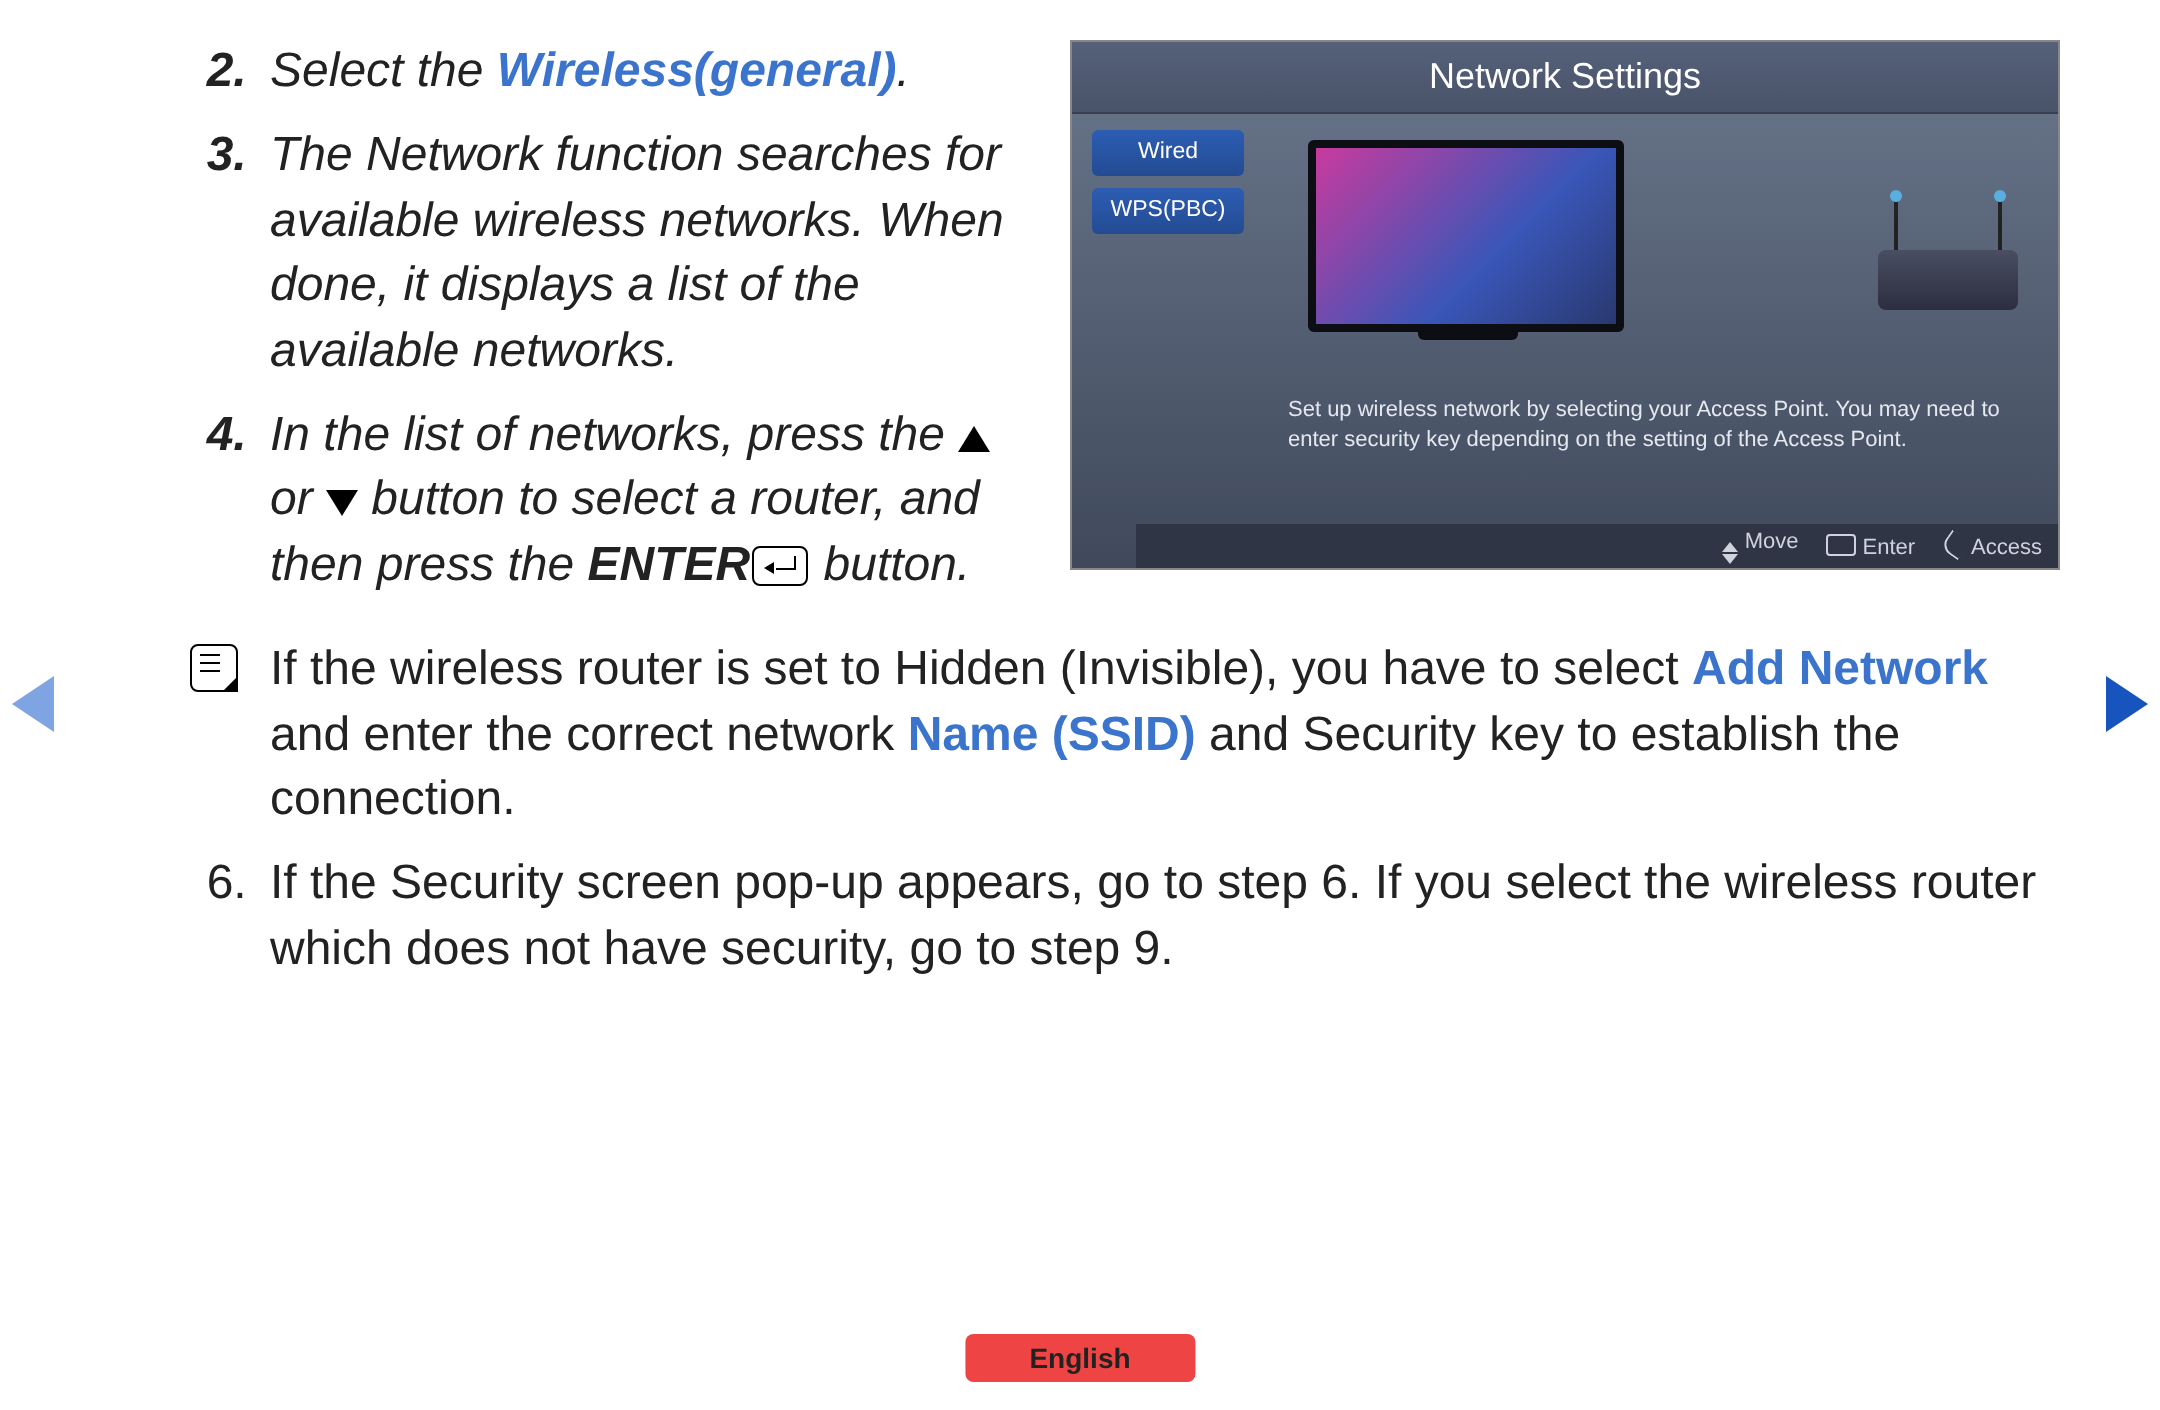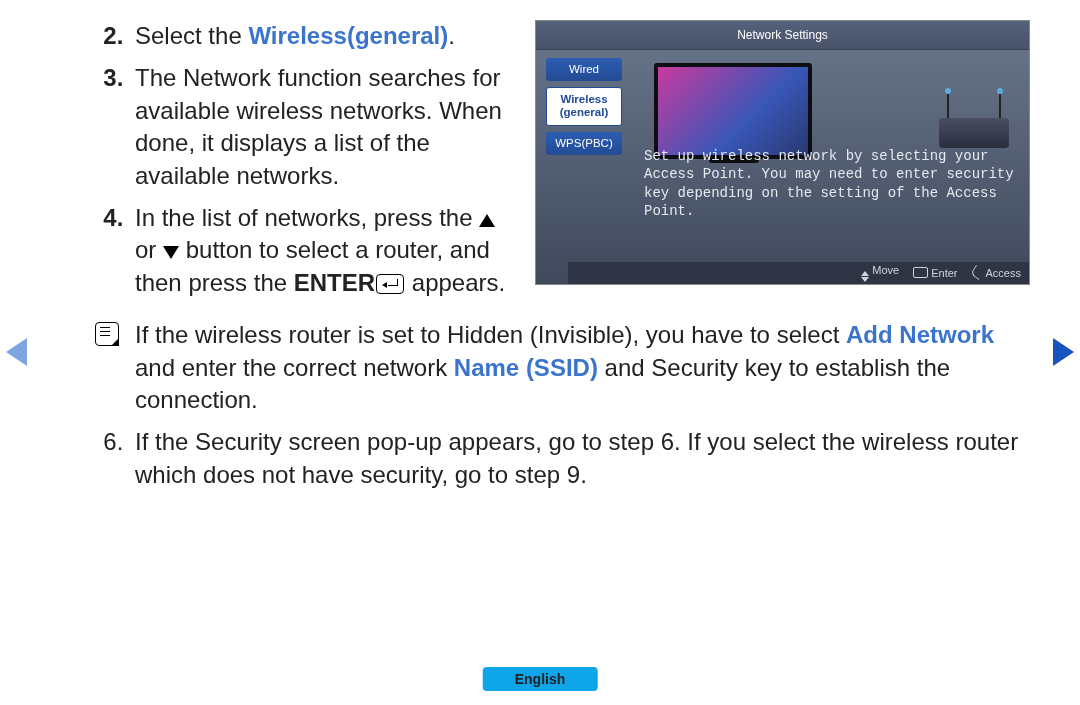--- a/index.html
+++ b/index.html
@@ -19,20 +19,21 @@
     height: 705px;
     box-sizing: border-box;
     padding: 20px 50px 30px 90px;
   }
   .content-row {
     display: flex;
     gap: 25px;
   }
   .steps-col {
     flex: 0 0 420px;
+    font-style: italic;
   }
   ol.steps {
     margin: 0;
     padding: 0 0 0 40px;
     font-size: 24px;
     line-height: 1.35;
     counter-reset: none;
   }
   ol.steps > li {
     margin-bottom: 10px;
@@ -161,21 +162,21 @@
     position: relative;
     height: 265px;
     border: 1px solid #888;
     background: linear-gradient(#6a778c, #40495c);
     color:#fff;
     font-size:12px;
     box-sizing:border-box;
   }
   .tv-title {
     text-align:center;
-    font-size:12px;
+    font-size:18px;
     padding:7px 0;
     background: linear-gradient(#55607a, #49546a);
     border-bottom:1px solid #3a4050;
   }
   .tv-sub {
     padding:6px 10px 0 10px;
     font-size:12.5px;
   }
   .tv-body {
     display:flex;
@@ -241,24 +242,23 @@
     position:absolute;
     top:-6px; left:-2px;
     width:6px;height:6px;border-radius:50%;
     background:#5aaee0;
   }
   .tv-desc {
     position:absolute;
     left:10px;
     bottom:8px;
     right:0;
-    font-size:14px;
+    font-size:11px;
     line-height:1.3;
     color:#e6e8ef;
-    font-family:Liberation Mono, monospace;
   }
   .tv-footer {
     position:absolute;
     bottom:0; left:0; right:0;
     height:22px;
     background:#2f3544;
     display:flex;
     justify-content:flex-end;
     align-items:center;
     padding:0 8px;
@@ -301,21 +301,21 @@
     border-radius:0 0 0 6px;
     transform:rotate(35deg);
     vertical-align:-1px;margin-right:3px;
   }
 
   .lang-pill {
     position:absolute;
     left:50%;
     transform:translateX(-50%);
     bottom:14px;
-    background:#0ea5e9;
+    background:#ef4444;
     color:#222;
     padding:4px 32px;
     border-radius:4px;
     font-size:14px;
     font-weight:600;
   }
 </style>
 </head>
 <body>
 
@@ -328,34 +328,30 @@
 
     <div class="steps-col">
       <ol class="steps" start="2">
         <li>
           <span>Select the </span><span class="blue-bold">Wireless(general)</span><span>.</span>
         </li>
         <li>
           <span>The Network function searches for available wireless networks. When done, it displays a list of the available networks.</span>
         </li>
         <li>
-          <span>In the list of networks, press the </span><span class="arrow-up"></span><span> or </span><span class="arrow-down"></span><span> button to select a router, and then press the </span><span class="enter-bold">ENTER</span><span class="enter-icon"><span class="arr"></span></span><span> appears.</span>
+          <span>In the list of networks, press the </span><span class="arrow-up"></span><span> or </span><span class="arrow-down"></span><span> button to select a router, and then press the </span><span class="enter-bold">ENTER</span><span class="enter-icon"><span class="arr"></span></span><span> button.</span>
         </li>
       </ol>
     </div>
 
     <div class="tv-panel">
       <div class="tv-title">Network Settings</div>
       <div class="tv-body">
         <div class="tv-menu">
           <div class="item"><span>Wired</span></div>
-          <div class="item selected">
-            <span>Wireless</span><br>
-            <span>(general)</span>
-          </div>
           <div class="item"><span>WPS(PBC)</span></div>
         </div>
         <div class="tv-illustration">
           <div class="monitor"></div>
           <div class="monitor-stand"></div>
           <div class="router">
             <span class="ant l"></span>
             <span class="ant r"></span>
           </div>
           <div class="tv-desc">Set up wireless network by selecting your Access Point. You may need to enter security key depending on the setting of the Access Point.</div>

